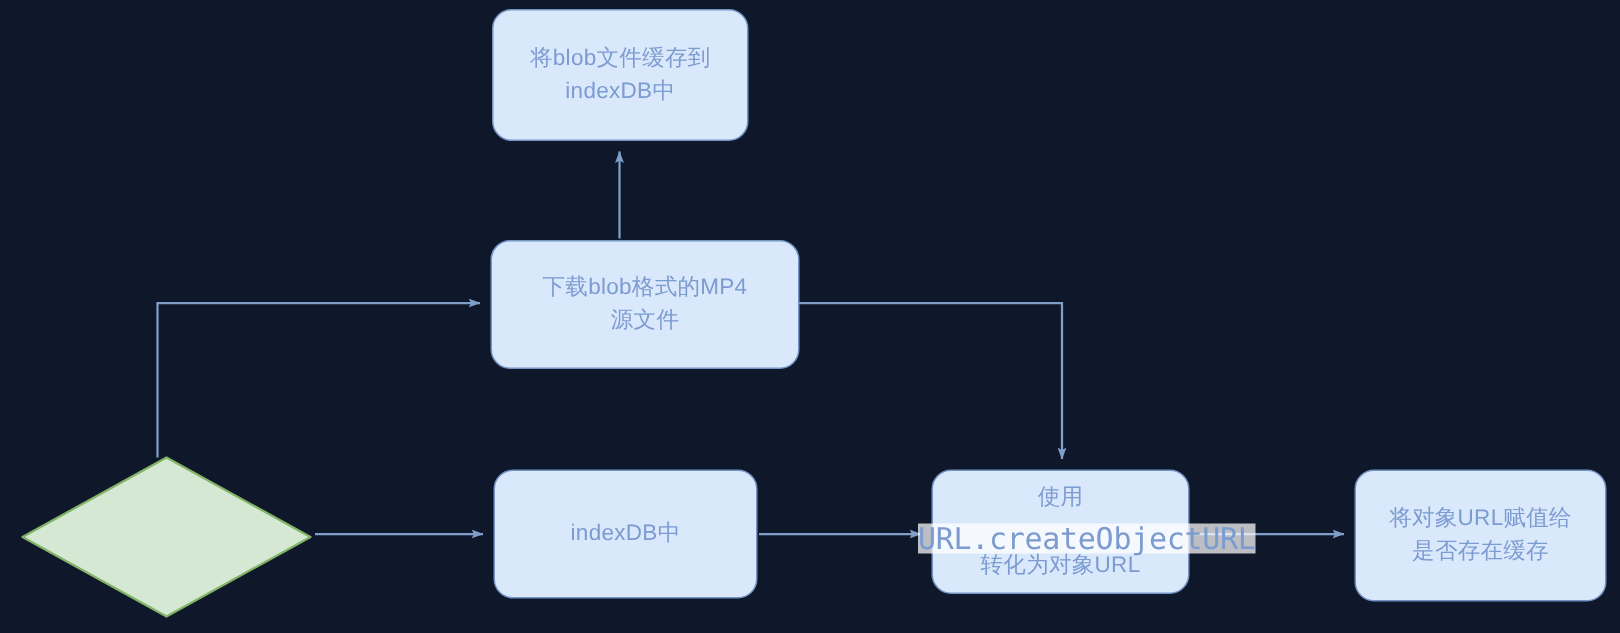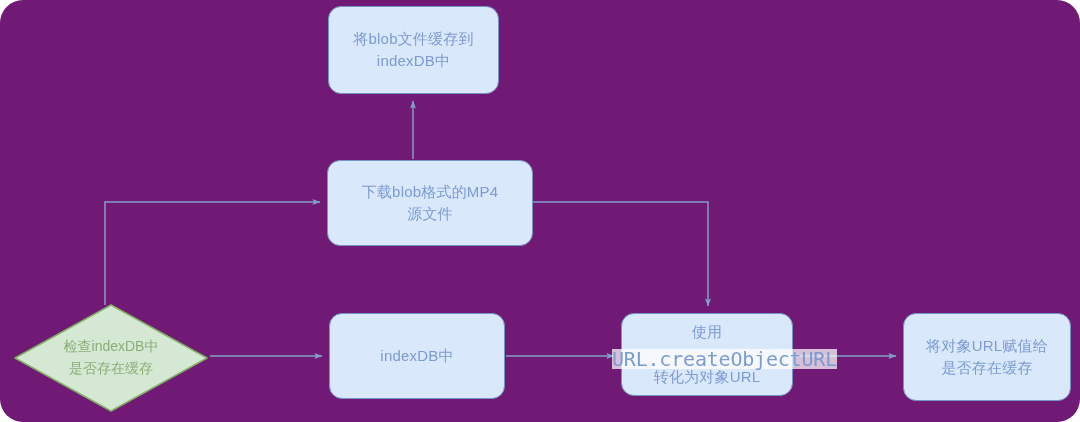--- a/index.html
+++ b/index.html
@@ -4,24 +4,23 @@
 <style>
   html, body {
     margin: 0;
     padding: 0;
     background: #ffffff;
   }
   #canvas {
     position: relative;
     width: 1080px;
     height: 422px;
-    background: #701a75;
+    background: #0f172a;
     overflow: hidden;
     font-family: "Liberation Sans", sans-serif;
-    border-radius: 23px;
   }
   svg.edges {
     position: absolute;
     left: 0;
     top: 0;
     width: 1080px;
     height: 422px;
     overflow: visible;
   }
   .node {
@@ -107,22 +106,20 @@
 
   <div class="node process" style="left:327px; top:160px; width:206px; height:86px;">
     <span class="label">下载blob格式的MP4
 源文件</span>
   </div>
 
   <div class="node decision" style="left:13px; top:303px; width:196px; height:110px;">
     <svg class="diamond-shape" viewBox="0 0 196 110" preserveAspectRatio="none">
       <path d="M98,2 L194,55 L98,108 L2,55 Z" fill="#d5e8d4" stroke="#82b366" stroke-width="1.5" stroke-linejoin="round"></path>
     </svg>
-    <span class="diamond-label">检查indexDB中
-是否存在缓存</span>
   </div>
 
   <div class="node process" style="left:329px; top:313px; width:176px; height:86px;">
     <span class="label">indexDB中</span>
   </div>
 
   <div class="node process" style="left:621px; top:313px; width:172px; height:83px;">
     <span class="label">使用
 
 转化为对象URL</span>

